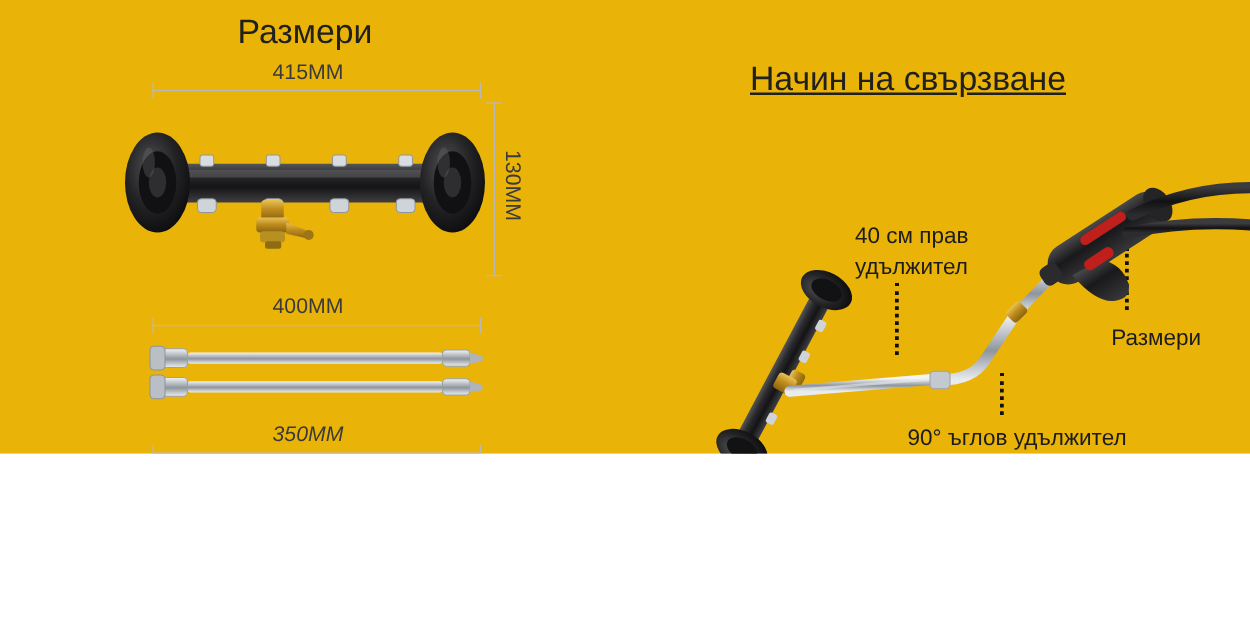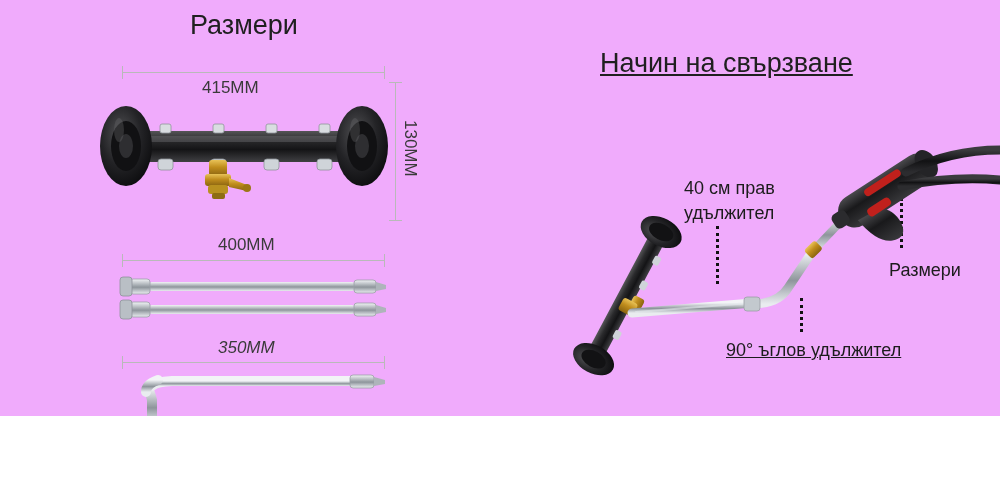--- a/index.html
+++ b/index.html
@@ -6,22 +6,22 @@
     margin: 0;
     padding: 0;
     background: #ffffff;
   }
   body {
     font-family: "Liberation Sans", sans-serif;
   }
   #page {
     position: relative;
     width: 1000px;
-    height: 416px;
-    background: #f0abfc;
+    height: 363px;
+    background: #eab308;
     overflow: hidden;
   }
 
   
   .title {
     position: absolute;
     font-size: 27px;
     color: #202020;
     font-weight: 400;
     white-space: nowrap;
@@ -84,21 +84,21 @@
     pointer-events: none;
   }
 </style>
 </head>
 <body>
 
 <div id="page">
 
   <div class="title" style="left:190px; top:10px;">Размери</div>
 
-  <div class="dimlabel" style="left:202px; top:48px;margin-top:30px;">415MM</div>
+  <div class="dimlabel" style="left:218px; top:48px;">415MM</div>
   <div class="rule-h" style="left:122px; top:72px; width:262px;"></div>
   <div class="tick-v" style="left:122px; top:66px; height:13px;"></div>
   <div class="tick-v" style="left:384px; top:66px; height:13px;"></div>
 
   <div class="rule-v" style="left:395px; top:82px; height:138px;"></div>
   <div class="tick-h" style="left:389px; top:82px; width:13px;"></div>
   <div class="tick-h" style="left:389px; top:220px; width:13px;"></div>
   <div class="dimlabel vertical" style="left:420px; top:120px;">130MM</div>
 
   <div class="dimlabel" style="left:218px; top:235px;">400MM</div>
@@ -117,21 +117,21 @@
     <div>40 см прав</div>
     <div>удължител</div>
   </div>
   <div class="leader-v" style="left:716px; top:226px; height:58px;"></div>
 
   <div class="callout" style="left:857px; top:258px;">
     <div>Размери</div>
   </div>
   <div class="leader-v" style="left:900px; top:198px; height:50px;"></div>
 
-  <div class="callout" style="left:694px; top:338px;text-decoration:underline;">
+  <div class="callout" style="left:694px; top:338px;">
     <div>90° ъглов удължител</div>
   </div>
   <div class="leader-v" style="left:800px; top:298px; height:34px;"></div>
 
   <svg class="svg-layer" viewBox="0 0 1000 500">
     <defs>
       <linearGradient id="barGrad" x1="0" y1="0" x2="0" y2="1">
         <stop offset="0%" stop-color="#555557"></stop>
         <stop offset="30%" stop-color="#2a2a2c"></stop>
         <stop offset="60%" stop-color="#141416"></stop>

